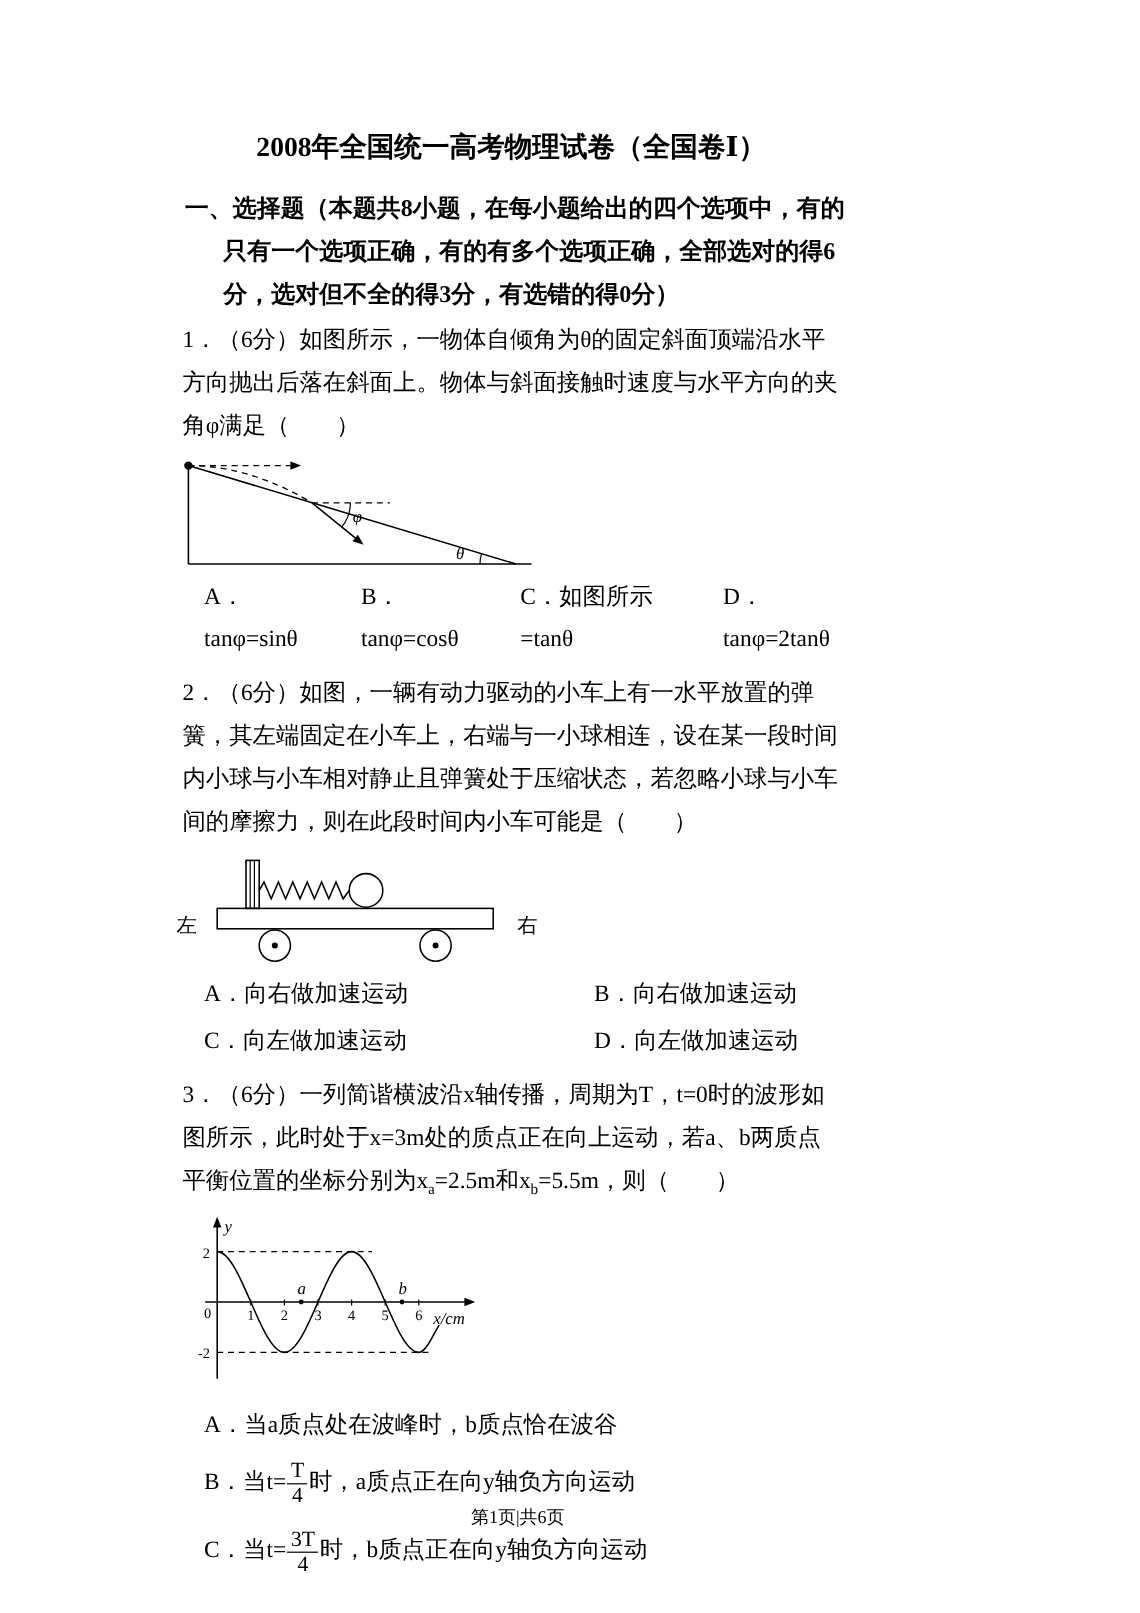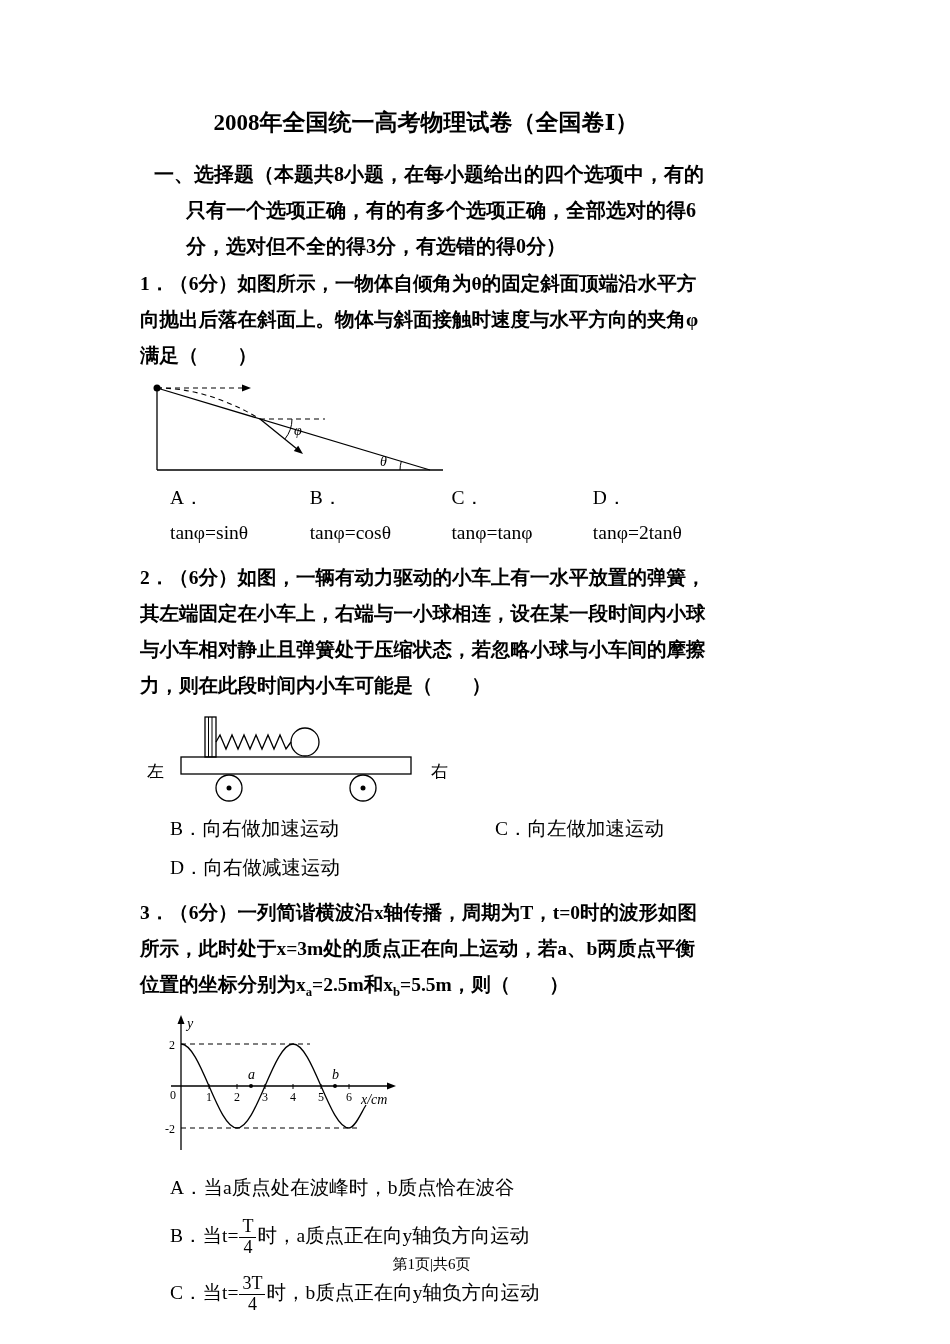--- a/index.html
+++ b/index.html
@@ -21,22 +21,21 @@
     text-align: center; line-height: 1.3;
     margin: 0 0 18px 0;
   }
   .section-header {
     font-size: 20px; font-weight: bold;
     line-height: 1.8; margin: 0 0 2px 14px;
     padding-left: 32px; text-indent: -32px;
   }
   .q-text {
     font-size: 19.5px; line-height: 1.85;
-    margin: 2px 0;
-    font-weight: bold;
+    margin: 2px 12px;
   }
   .var-sub { font-size: 0.65em; }
   .diagram { margin: 4px 0 2px 5px; }
   .diagram svg { display: block; }
 
   .ln { stroke: #000; stroke-width: 1.3; fill: none; }
   .thin { stroke-width: 1; }
   .dash { stroke-dasharray: 5 4; stroke-width: 1.1; }
   .fillb { fill: #000; stroke: none; }
   .svg-var { font-family: "Liberation Serif", serif; font-style: italic; font-size: 14px; fill: #000; }
@@ -97,21 +96,21 @@
         <path d="M147,41 A32,32 0 0 1 140,60.9" class="ln thin"></path>
         <path d="M255,92 A30,30 0 0 1 256.3,83.4" class="ln thin"></path>
         <text x="149" y="57" class="svg-var">φ</text>
         <text x="235" y="88" class="svg-var">θ</text>
       </svg>
     </div>
 
     <div class="options-row">
       <span class="option">A．tanφ=sinθ</span>
       <span class="option">B．tanφ=cosθ</span>
-      <span class="option">C．tanφ=tanφ</span>
+      <span class="option">C．如图所示=tanθ</span>
       <span class="option">D．tanφ=2tanθ</span>
     </div>
   </section>
 
   <section>
     <p class="q-text">2．（6分）如图，一辆有动力驱动的小车上有一水平放置的弹簧，其左端固定在小车上，右端与一小球相连，设在某一段时间内小球与小车相对静止且弹簧处于压缩状态，若忽略小球与小车间的摩擦力，则在此段时间内小车可能是（　　）</p>
 
     <div class="diagram">
       <svg width="310" height="100" viewBox="0 0 310 100">
         <text x="2" y="68" class="svg-cjk">左</text>
@@ -123,23 +122,24 @@
         <circle cx="218" cy="79" r="2.5" class="fillb"></circle>
         <rect x="60" y="8" width="11" height="40" class="ln"></rect>
         <line x1="63.5" y1="8" x2="63.5" y2="48" class="ln thin"></line>
         <line x1="67" y1="8" x2="67" y2="48" class="ln thin"></line>
         <polyline points="71,33 75,26 81,40 87,26 93,40 99,26 105,40 111,26 117,40 123,26 129,40 135,26 141,40 146,33" class="ln"></polyline>
         <circle cx="160" cy="33" r="14" class="ln"></circle>
       </svg>
     </div>
 
     <div class="options-grid">
+      <span class="option">A．向右做加速运动</span>
       <span class="option">B．向右做加速运动</span>
       <span class="option">C．向左做加速运动</span>
-      <span class="option">D．向右做减速运动</span>
+      <span class="option">D．向左做加速运动</span>
     </div>
   </section>
 
   <section>
     <p class="q-text"><span>3．（6分）一列简谐横波沿x轴传播，周期为T，t=0时的波形如图所示，此时处于x=3m处的质点正在向上运动，若a、b两质点平衡位置的坐标分别为x</span><sub class="var-sub">a</sub><span>=2.5m和x</span><sub class="var-sub">b</sub><span>=5.5m，则（　　）</span></p>
 
     <div class="diagram">
       <svg width="270" height="150" viewBox="0 0 270 150">
         <line x1="36" y1="12" x2="36" y2="142" class="ln"></line>
         <polygon points="36,7 32.5,16 39.5,16" class="fillb"></polygon>

